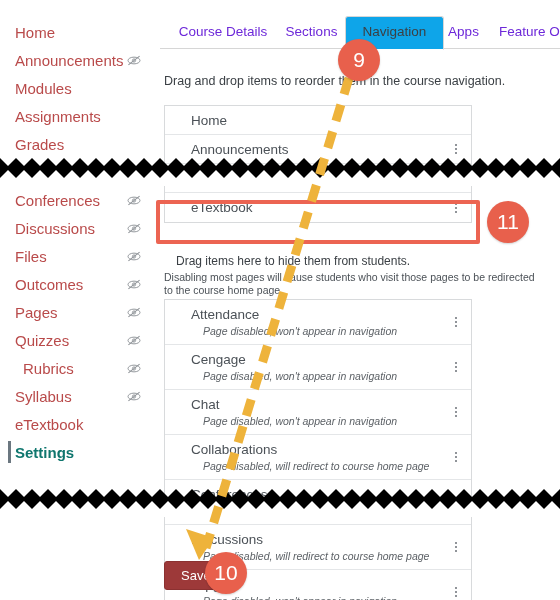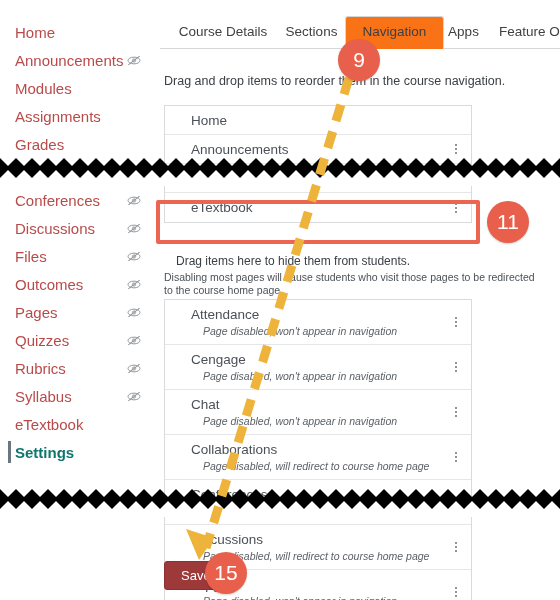--- a/index.html
+++ b/index.html
@@ -40,25 +40,25 @@
 
   
   .main{position:absolute;left:152px;top:0;right:0;bottom:0;}
 
   .tabbar{
     position:absolute;left:8px;top:16px;right:0;height:32px;
     border-bottom:1px solid #d6d6d6;
   }
   .tab{
     position:absolute;top:0;height:32px;line-height:31px;
-    font-size:13.5px;color:#404040;padding:0 9px;white-space:nowrap;cursor:pointer;
+    font-size:13.5px;color:#6d28d9;padding:0 9px;white-space:nowrap;cursor:pointer;
   }
   .tab.active{
     color:#3b4045;
-    background:#f97316;
+    background:#0ea5e9;
     border:1px solid #d6d6d6;
     border-bottom:1px solid #fff;
     border-radius:3px 3px 0 0;
     line-height:30px;
   }
 
   .hint{
     position:absolute;left:12px;top:74px;
     font-size:12.5px;color:#3b4045;white-space:nowrap;
   }
@@ -217,21 +217,21 @@
       <div class="nav-item" style="position: absolute; left: 0px; right: 0px; top: 326px;">
         <span class="lbl">Quizzes</span>
         <span class="eye">
           <svg viewBox="0 0 20 14" width="16" height="13" aria-hidden="true">
             <ellipse cx="10" cy="7" rx="7.5" ry="4.2" fill="none" stroke="#6b7177" stroke-width="1.2"></ellipse>
             <circle cx="10" cy="7" r="2" fill="none" stroke="#6b7177" stroke-width="1.2"></circle>
             <line x1="3" y1="12.5" x2="17" y2="1.5" stroke="#6b7177" stroke-width="1.3"></line>
           </svg>
         </span>
       </div>
-      <div class="nav-item" style="position: absolute; left: 0px; right: 0px; top: 354px; gap: 36px;">
+      <div class="nav-item" style="position: absolute; left: 8px; right: 0px; top: 354px; gap: 36px;">
         <span class="lbl">Rubrics</span>
         <span class="eye">
           <svg viewBox="0 0 20 14" width="16" height="13" aria-hidden="true">
             <ellipse cx="10" cy="7" rx="7.5" ry="4.2" fill="none" stroke="#6b7177" stroke-width="1.2"></ellipse>
             <circle cx="10" cy="7" r="2" fill="none" stroke="#6b7177" stroke-width="1.2"></circle>
             <line x1="3" y1="12.5" x2="17" y2="1.5" stroke="#6b7177" stroke-width="1.3"></line>
           </svg>
         </span>
       </div>
       <div class="nav-item" style="position: absolute; left: 0px; right: 0px; top: 382px;">
@@ -420,16 +420,16 @@
     </svg>
   </div>
 
   <div class="overlay">
     <svg width="560" height="600" viewBox="0 0 560 600">
       <path d="M349,78 L206,548" stroke="#eeb33b" stroke-width="9" fill="none" stroke-dasharray="17 11" stroke-linecap="butt"></path>
       <polygon points="199,560 214,538 186,529" fill="#eeb33b"></polygon>
     </svg>
     <div class="badge" style="left:338px;top:39px;">9</div>
     <div class="badge" style="left:487px;top:201px;">11</div>
-    <div class="badge" style="left:205px;top:552px;">15</div>
+    <div class="badge" style="left:205px;top:552px;">10</div>
   </div>
 
 </div>
 
 </body></html>

